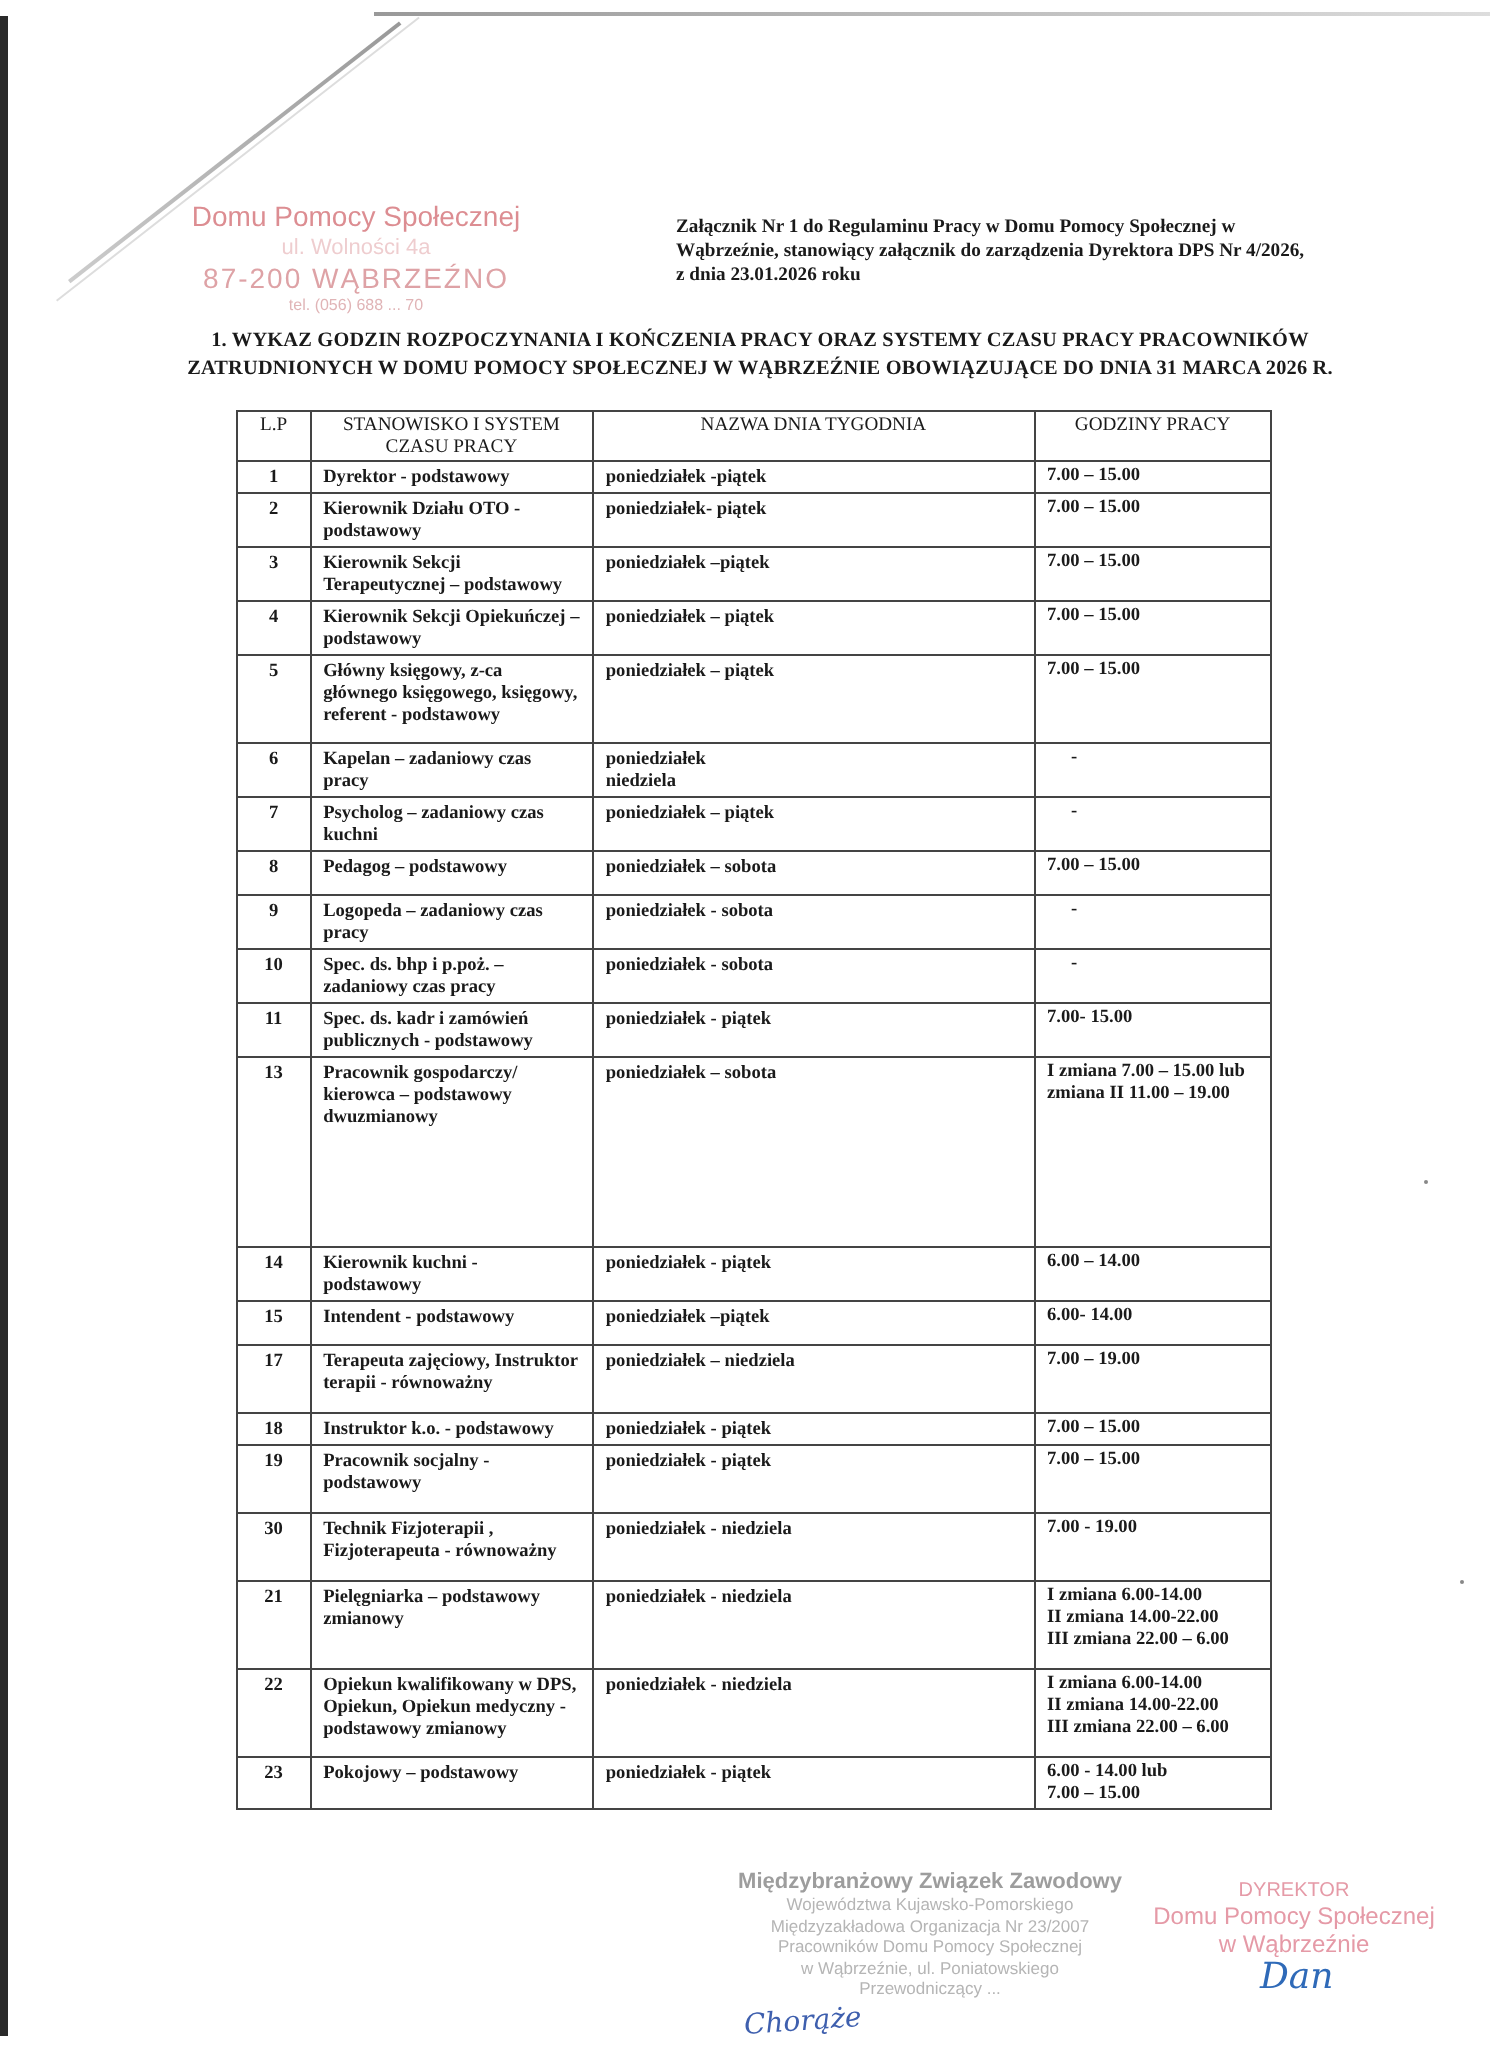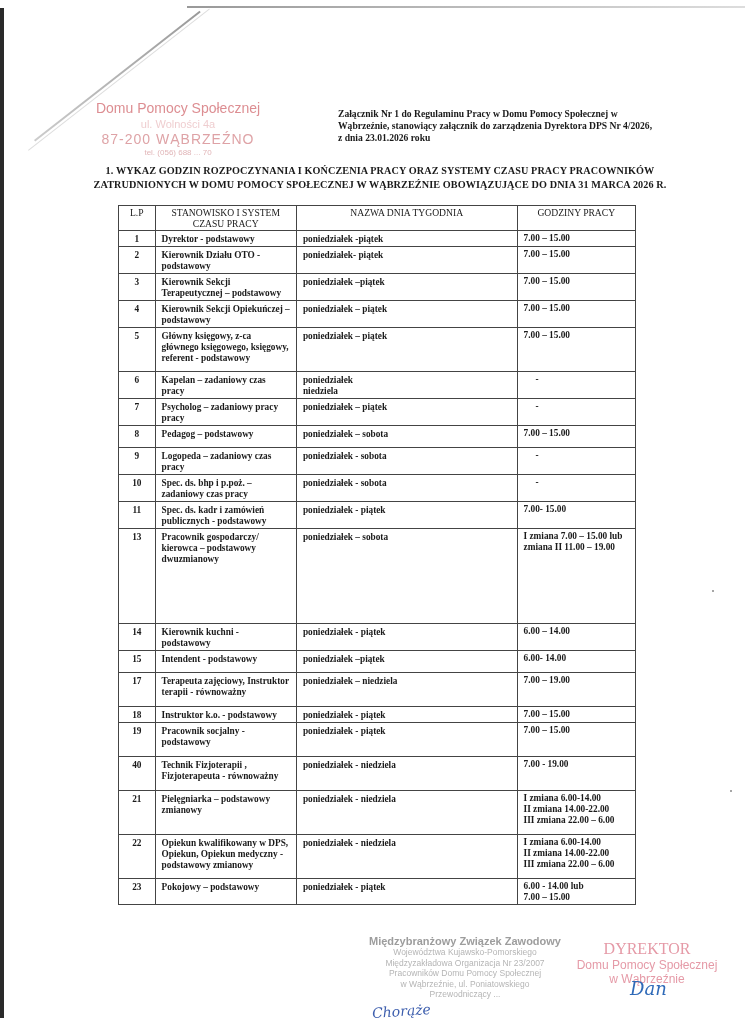--- a/index.html
+++ b/index.html
@@ -22,21 +22,21 @@
   table.sched td, table.sched th { border: 1px solid #444; vertical-align: top; padding: 1px 6px; line-height: 11px; }
   table.sched th { font-weight: normal; text-align: center; font-size: 9.6px; }
   table.sched td.lp { text-align: center; width: 24px; padding-top: 3px; }
   table.sched td.pos { width: 131px; padding-top: 3px; }
   table.sched td.days { width: 214px; padding-top: 3px; font-weight: bold; }
   table.sched td.hours { width: 96px; padding-top: 2px; }
   .union { position: absolute; left: 355px; top: 935px; width: 220px; text-align: center; color: #b5b5b5; font-family: "Liberation Sans", sans-serif; }
   .union .u1 { font-size: 11px; font-weight: bold; color: #9d9d9d; }
   .union .u2 { font-size: 8.5px; line-height: 10.5px; }
   .director { position: absolute; left: 552px; top: 940px; width: 190px; text-align: center; color: #e59aa7; font-family: "Liberation Sans", sans-serif; }
-  .director .d1 { font-size: 16px; font-family: Liberation Serif, serif; }
+  .director .d1 { font-size: 10px; }
   .director .d2 { font-size: 12px; }
   .director .d3 { font-size: 12px; }
   .sig1 { position: absolute; left: 372px; top: 1003px; font-family: "DejaVu Serif", serif; font-style: italic; font-size: 14px; color: #3e5fae; transform: rotate(-4deg); }
   .sig2 { position: absolute; left: 630px; top: 978px; font-family: "DejaVu Serif", serif; font-style: italic; font-size: 18px; color: #2f6ab8; }
   .speck { position: absolute; width: 2px; height: 2px; background: #888; border-radius: 50%; }
 </style>
 </head>
 <body>
 
 <div class="left-edge"></div>
@@ -104,21 +104,21 @@
       </tr>
       <tr style="height: 22px;">
         <td class="lp" style="white-space: pre-line;">6</td>
         <td class="pos" style="white-space: pre-line;">Kapelan – zadaniowy czas pracy</td>
         <td class="days" style="white-space: pre-line;">poniedziałek
 niedziela</td>
         <td class="hours" style="white-space: pre-line; padding-left: 18px;">-</td>
       </tr>
       <tr style="height: 22px;">
         <td class="lp" style="white-space: pre-line;">7</td>
-        <td class="pos" style="white-space: pre-line;">Psycholog – zadaniowy pracy pracy</td>
+        <td class="pos" style="white-space: pre-line;">Psycholog – zadaniowy czas kuchni</td>
         <td class="days" style="white-space: pre-line;">poniedziałek –  piątek</td>
         <td class="hours" style="white-space: pre-line; padding-left: 18px;">-</td>
       </tr>
       <tr style="height: 22px;">
         <td class="lp" style="white-space: pre-line;">8</td>
         <td class="pos" style="white-space: pre-line;">Pedagog – podstawowy</td>
         <td class="days" style="white-space: pre-line;">poniedziałek – sobota</td>
         <td class="hours" style="white-space: pre-line;">7.00 – 15.00</td>
       </tr>
       <tr style="height: 22px;">
@@ -169,21 +169,21 @@
         <td class="days" style="white-space: pre-line;">poniedziałek - piątek</td>
         <td class="hours" style="white-space: pre-line;">7.00 – 15.00</td>
       </tr>
       <tr style="height: 34px;">
         <td class="lp" style="white-space: pre-line;">19</td>
         <td class="pos" style="white-space: pre-line;">Pracownik socjalny - podstawowy</td>
         <td class="days" style="white-space: pre-line;">poniedziałek - piątek</td>
         <td class="hours" style="white-space: pre-line;">7.00 – 15.00</td>
       </tr>
       <tr style="height: 34px;">
-        <td class="lp" style="white-space: pre-line;">40</td>
+        <td class="lp" style="white-space: pre-line;">30</td>
         <td class="pos" style="white-space: pre-line;">Technik Fizjoterapii , Fizjoterapeuta - równoważny</td>
         <td class="days" style="white-space: pre-line;">poniedziałek - niedziela</td>
         <td class="hours" style="white-space: pre-line;">7.00 - 19.00</td>
       </tr>
       <tr style="height: 44px;">
         <td class="lp" style="white-space: pre-line;">21</td>
         <td class="pos" style="white-space: pre-line;">Pielęgniarka – podstawowy zmianowy</td>
         <td class="days" style="white-space: pre-line;">poniedziałek -  niedziela</td>
         <td class="hours" style="white-space: pre-line;">I zmiana 6.00-14.00
 II zmiana 14.00-22.00

